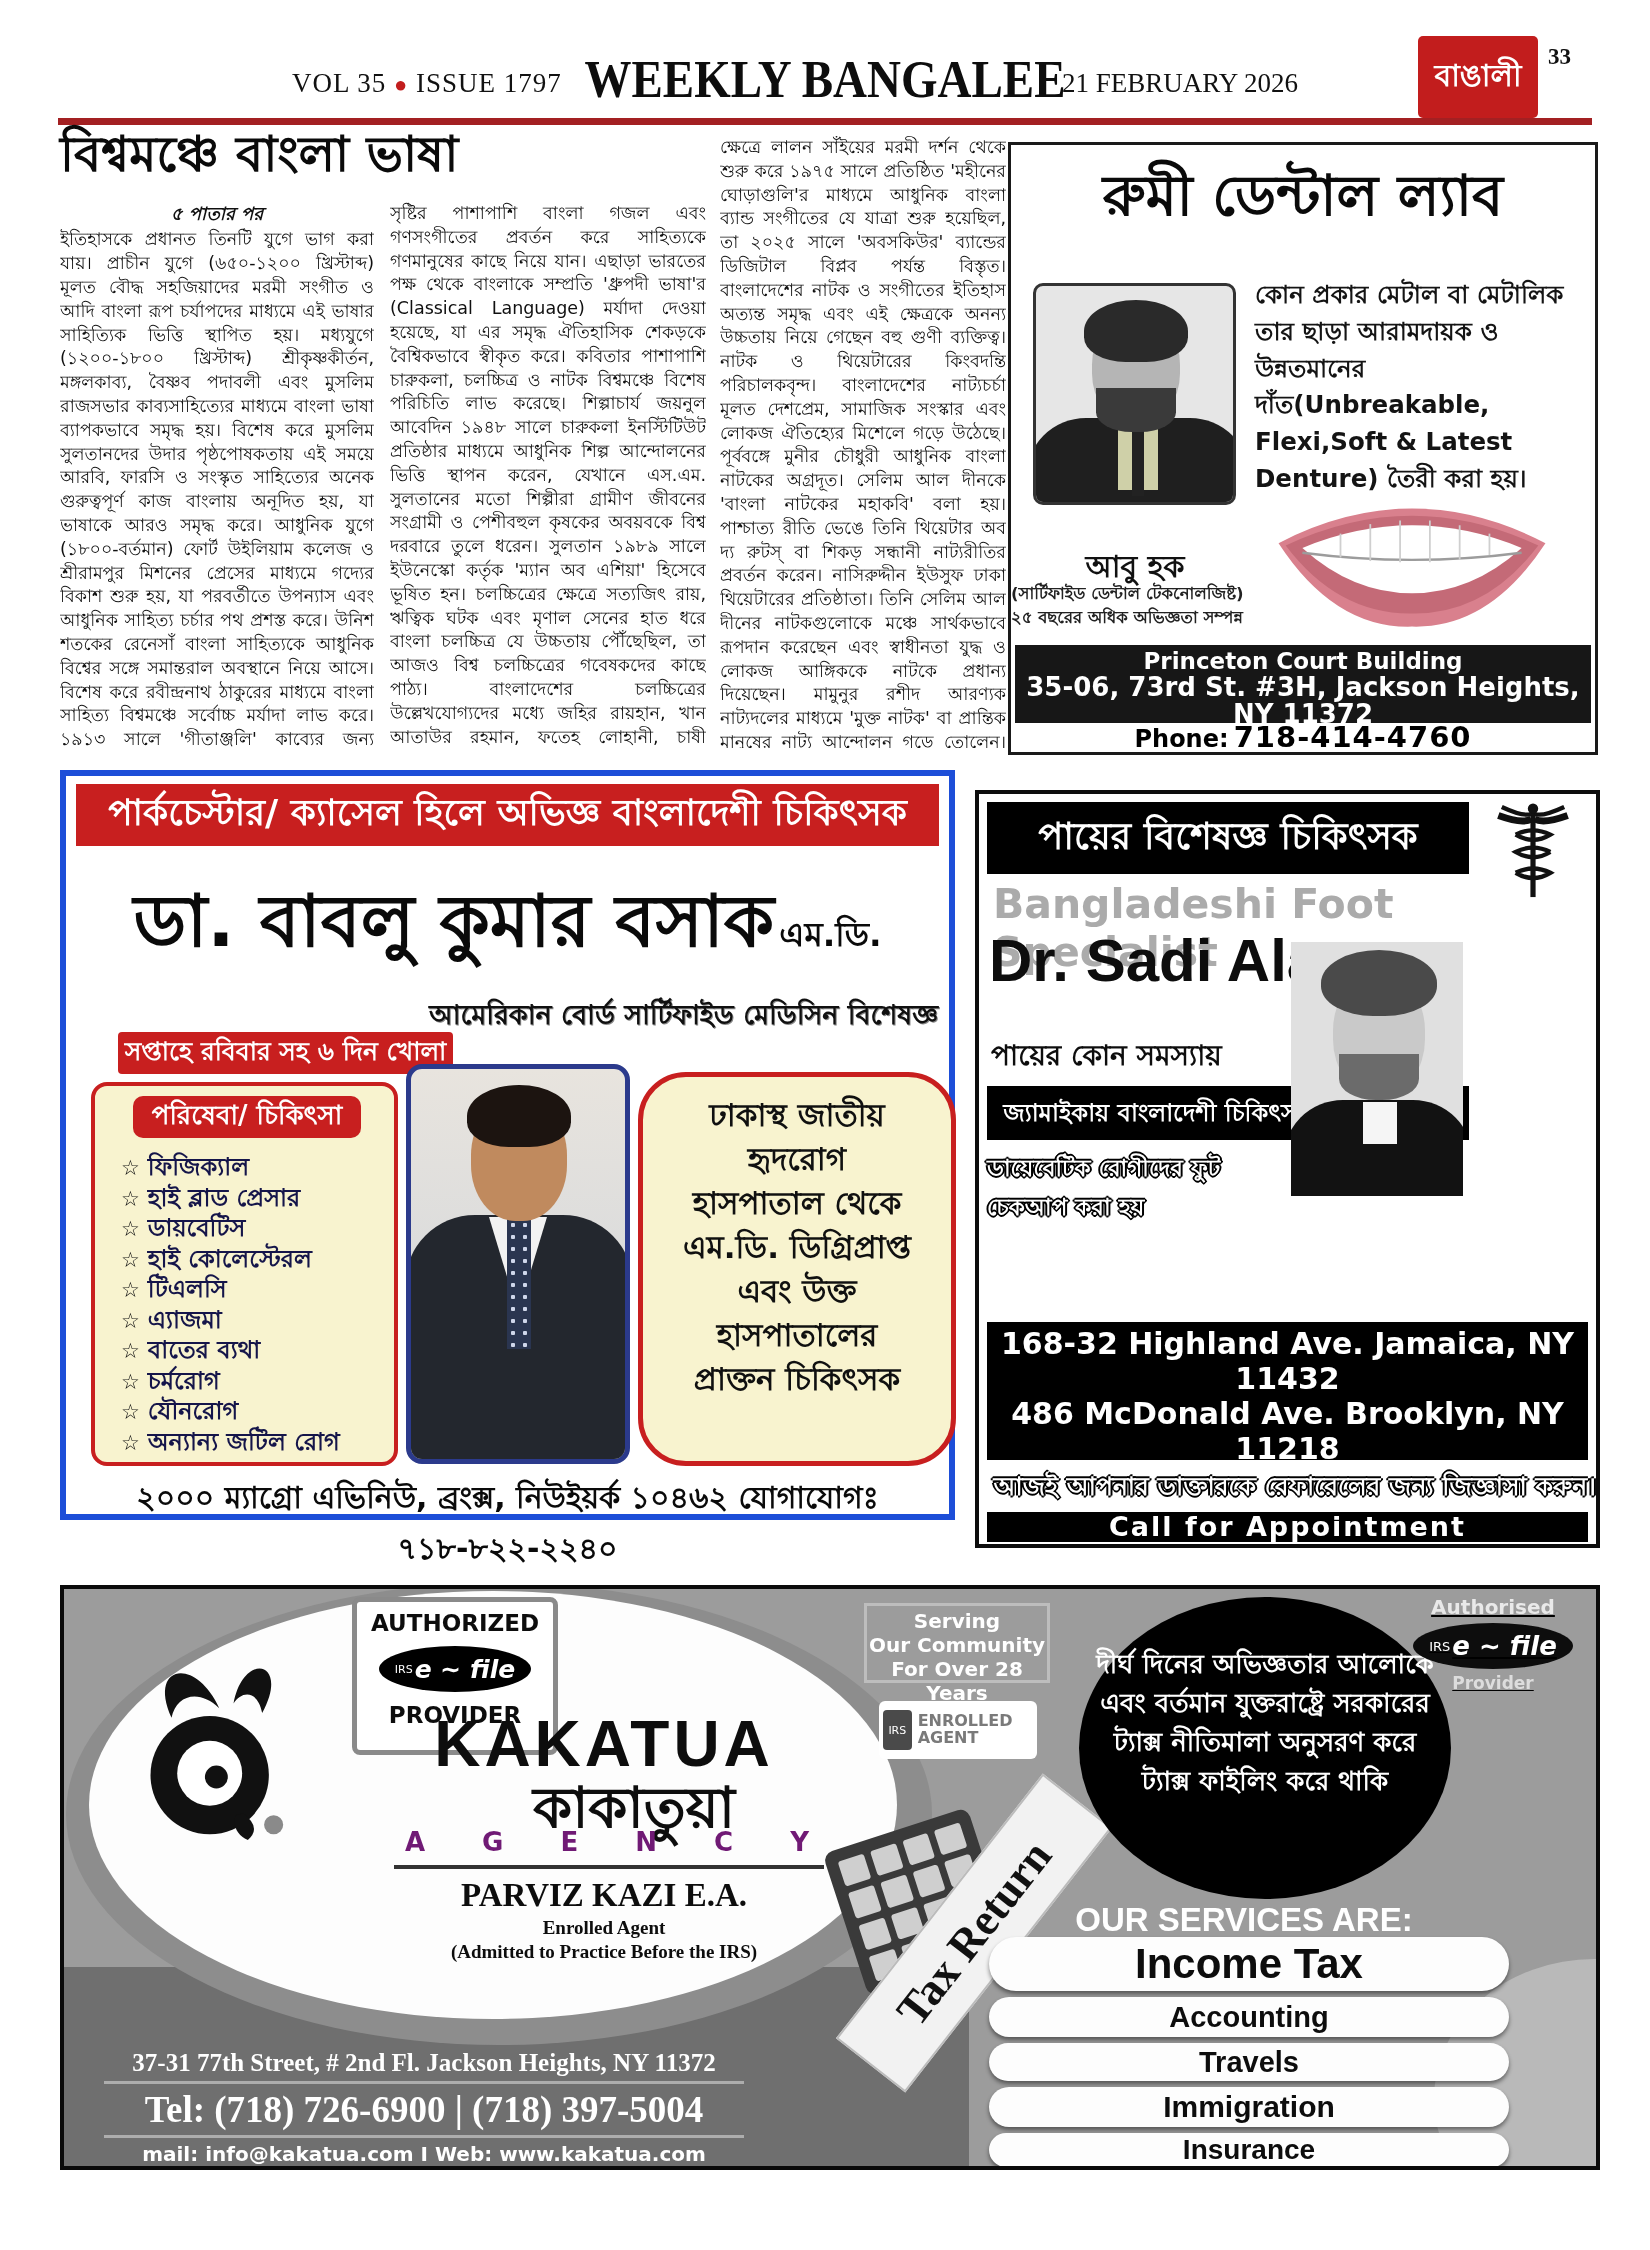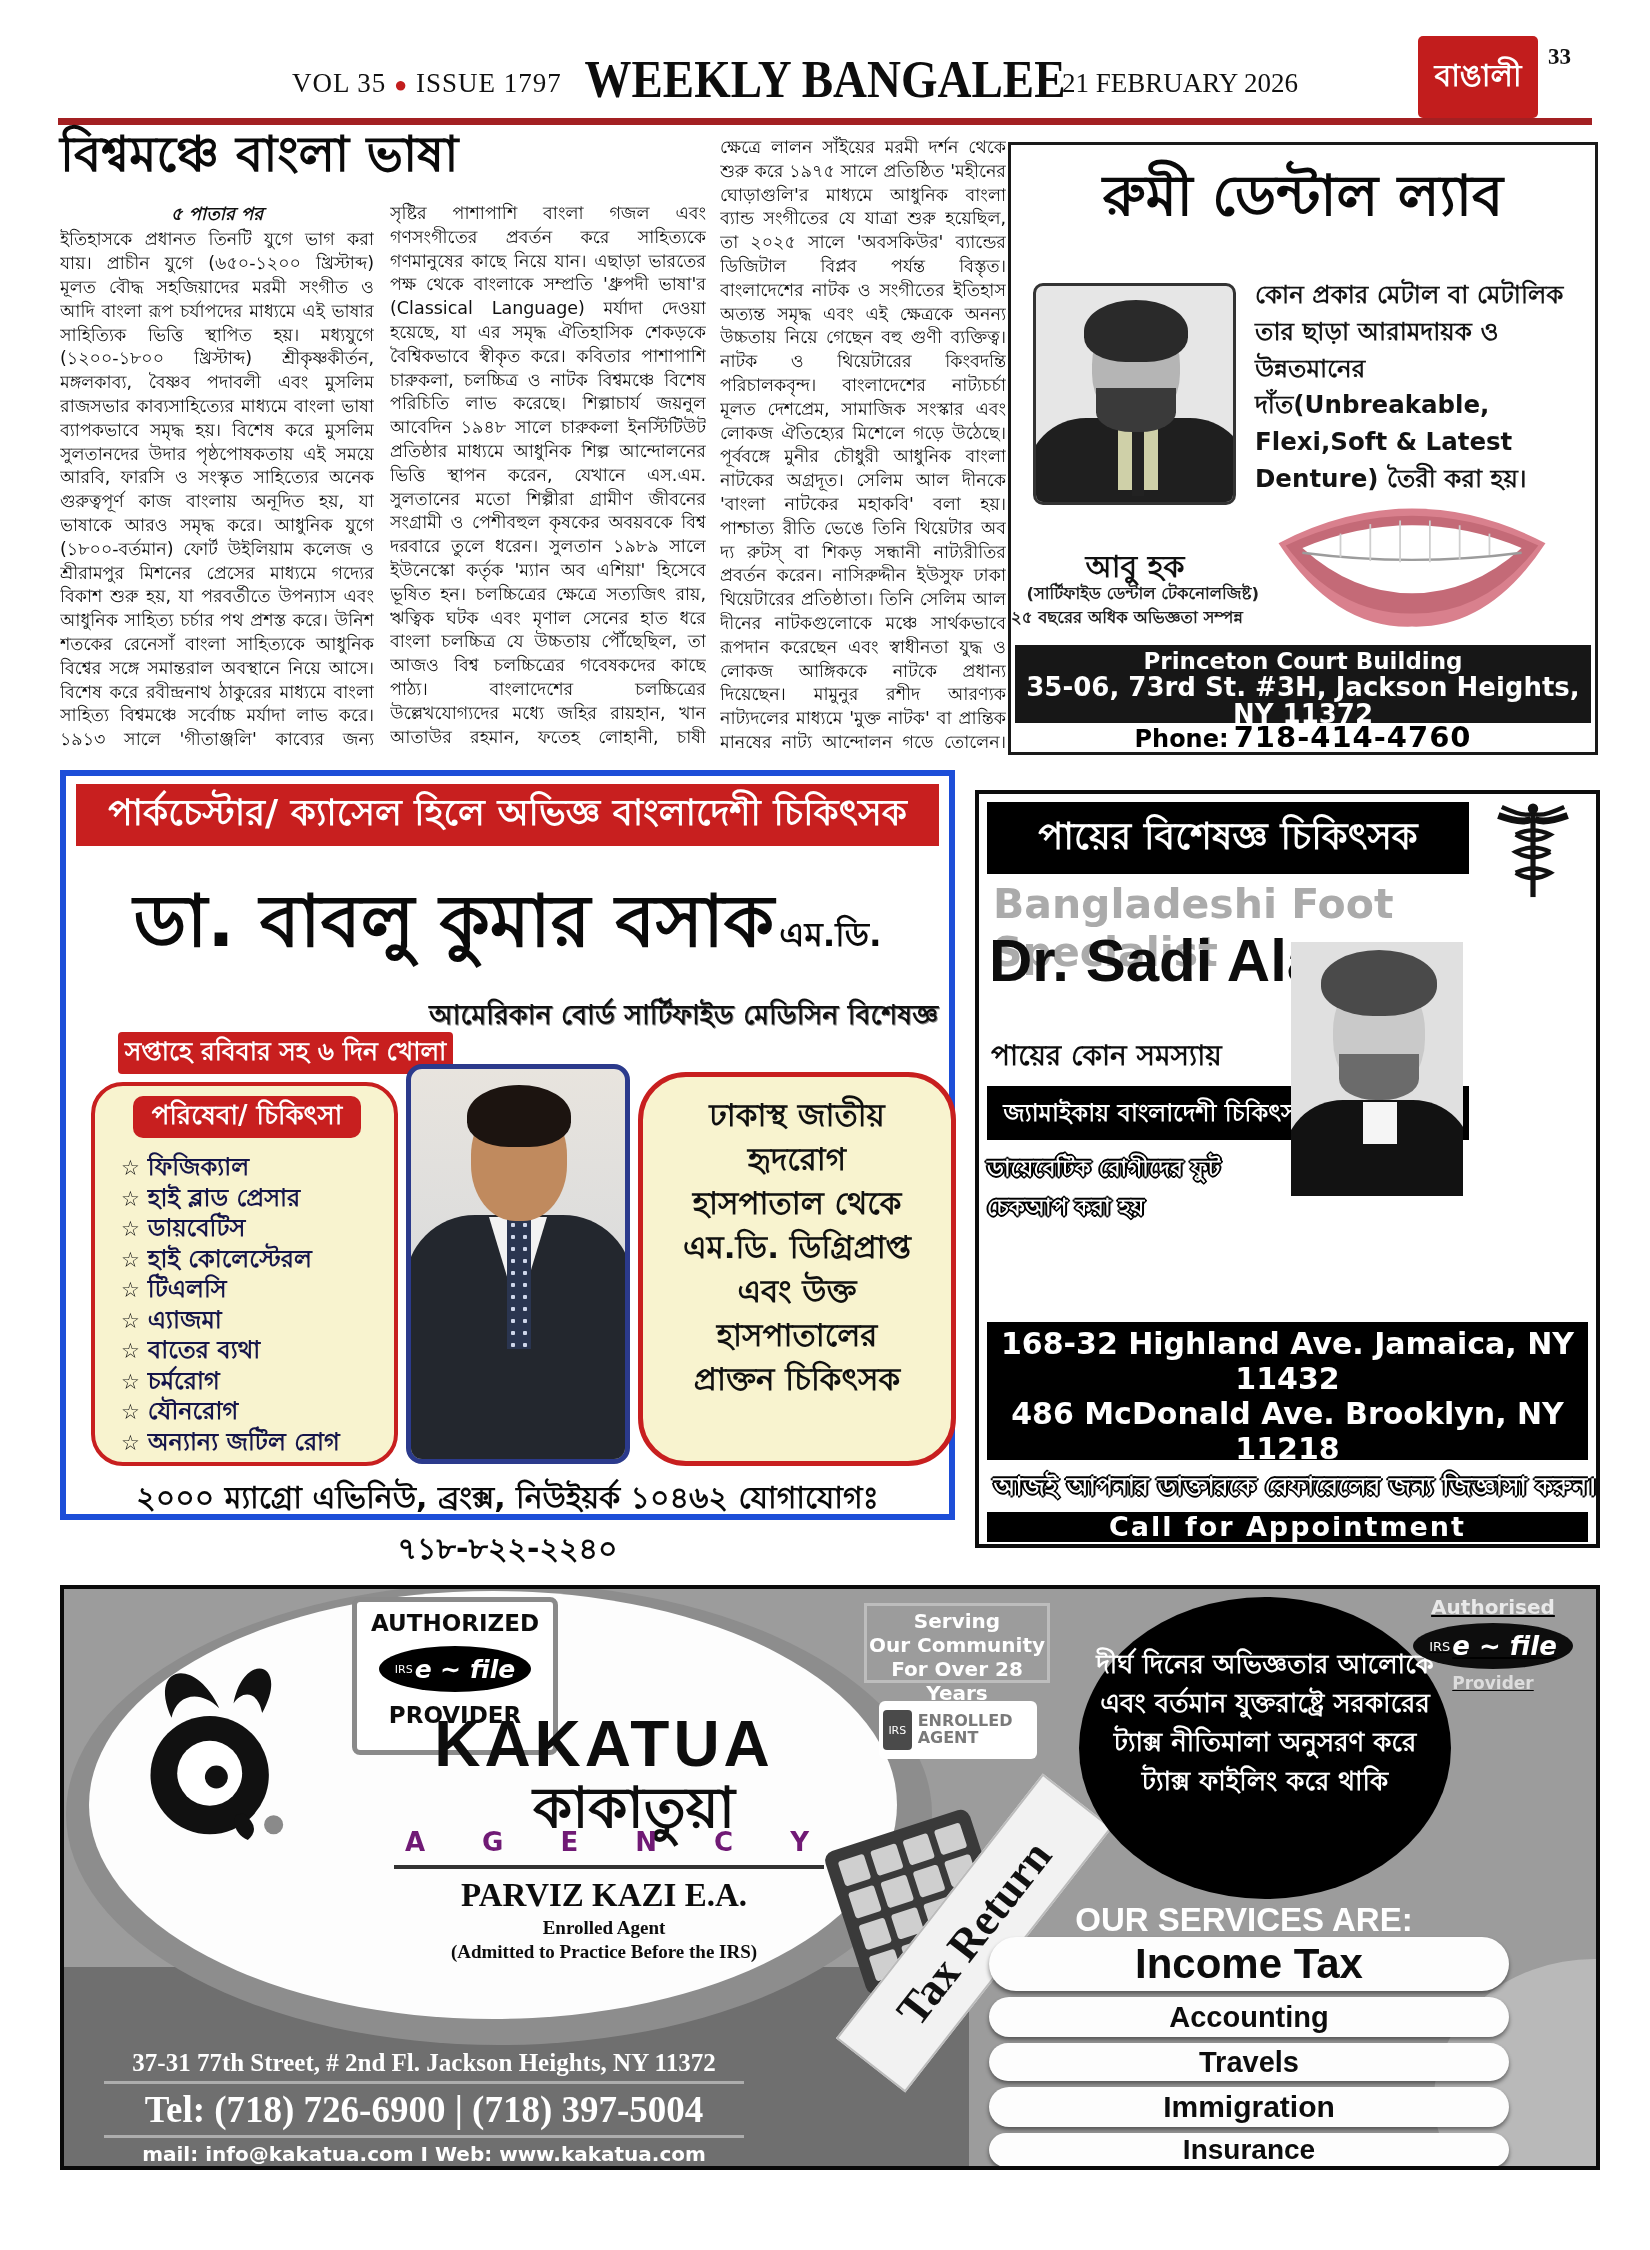--- a/index.html
+++ b/index.html
@@ -29,40 +29,40 @@
   .d-title { position:absolute; top:8px; left:0; width:100%; text-align:center; font-size:56px; font-weight:800; color:#0a0a0a; }
   .d-photo { position:absolute; left:22px; top:138px; width:203px; height:222px; border:3px solid #333; border-radius:10px; background:#e6e6e6; overflow:hidden; }
   .dp-hair { position:absolute; left:48px; top:14px; width:104px; height:62px; background:#2a2a2a; border-radius:50% 50% 40% 40%; }
   .dp-face { position:absolute; left:56px; top:28px; width:88px; height:110px; background:#b5b5b5; border-radius:46%; }
   .dp-beard { position:absolute; left:60px; top:102px; width:80px; height:44px; background:#3a3a3a; border-radius:0 0 45% 45%; }
   .dp-suit { position:absolute; left:-10px; top:132px; width:224px; height:100px; background:#1f1f1f; border-radius:60px 60px 0 0; }
   .dp-shirt { position:absolute; left:82px; top:134px; width:40px; height:70px; background:#cfd0a8; }
   .dp-tie { position:absolute; left:96px; top:140px; width:12px; height:70px; background:#222; }
   .d-body { position:absolute; left:244px; top:132px; width:336px; font-size:24.5px; font-weight:600; line-height:1.5; color:#141414; white-space:pre-line; }
   .d-name { position:absolute; left:0; top:398px; width:248px; text-align:center; font-size:30px; font-weight:800; color:#111; }
-  .d-sub { position:absolute; left:0; top:436px; width:248px; text-align:right; font-size:16.5px; font-weight:700; color:#222; }
+  .d-sub { position:absolute; left:0; top:436px; width:248px; text-align:left; font-size:16.5px; font-weight:700; color:#222; }
   .d-exp { position:absolute; left:0; top:460px; width:248px; text-align:left; font-size:16.5px; font-weight:700; color:#222; }
   .d-smile { position:absolute; left:258px; top:348px; width:286px; height:148px; }
   .d-band { position:absolute; left:4px; top:500px; width:576px; height:78px; background:#171717; color:#fff; text-align:center; padding-top:3px; }
   .d-band .l1 { font-size:23px; font-weight:700; line-height:26px; }
   .d-band .l2 { font-size:26px; font-weight:700; line-height:27px; }
   .d-band .l3 { font-size:23px; font-weight:700; line-height:25px; }
   .d-phone { position:absolute; left:4px; top:578px; width:576px; height:29px; background:#fff; text-align:center; color:#000; line-height:29px; }
   .d-phone .pl { font-size:24px; font-weight:600; }
   .d-phone .pn { font-size:29px; font-weight:800; letter-spacing:1px; }
 
   
   #ad-basak { left:60px; top:770px; width:895px; height:750px; border:6px solid #1d4ed8; background:#fff; }
   .b-banner { position:absolute; left:10px; top:8px; width:863px; height:62px; background:#c81f1f; color:#fff; display:flex; align-items:center; justify-content:center; font-size:36px; font-weight:800; }
   .b-name { position:absolute; left:0; top:80px; width:100%; text-align:center; color:#0a0a0a; }
   .b-name .nm { font-size:72px; font-weight:900; line-height:130px; }
   .b-name .md { font-size:33px; font-weight:800; }
   .b-sub { position:absolute; left:360px; top:218px; width:515px; text-align:center; font-size:27px; font-weight:800; color:#101010; text-shadow:1px 1px 0 #888; }
   .b-badge { position:absolute; left:52px; top:256px; width:335px; height:42px; background:#c81f1f; color:#fff; display:flex; align-items:center; justify-content:center; font-size:25px; font-weight:800; border-radius:4px; }
-  .b-services { position:absolute; left:25px; top:306px; width:307px; height:384px; background:#f8f3cf; border:4px solid #c81f1f; border-radius:32px; }
+  .b-services { position:absolute; left:25px; top:306px; width:307px; height:384px; background:#f8f3cf; border:4px solid #c81f1f; border-radius:16px; }
   .b-svc-title { position:absolute; left:38px; top:10px; width:228px; height:42px; background:#c81f1f; border-radius:10px; color:#fff; display:flex; align-items:center; justify-content:center; font-size:26px; font-weight:800; }
   .b-items { position:absolute; left:26px; top:62px; width:260px; }
   .svc { display:flex; align-items:baseline; height:30.5px; font-size:24px; font-weight:800; color:#15154a; }
   .svc .star { font-size:21px; margin-right:8px; color:#111; }
   .b-photo { position:absolute; left:340px; top:288px; width:224px; height:400px; border:5px solid #2b3a8c; border-radius:16px; background:linear-gradient(#e8e4de,#cfd4da); overflow:hidden; }
   .bp-hair { position:absolute; left:56px; top:16px; width:104px; height:62px; background:#1c1410; border-radius:50% 50% 40% 40%; }
   .bp-face { position:absolute; left:60px; top:30px; width:96px; height:122px; background:#c08a5e; border-radius:46%; }
   .bp-suit { position:absolute; left:-6px; top:146px; width:228px; height:250px; background:#23272e; border-radius:70px 70px 0 0; }
   .bp-shirt { position:absolute; left:78px; top:148px; width:58px; height:96px; background:#f2f2f2; clip-path:polygon(0 0,100% 0,50% 100%); }
   .bp-tie { position:absolute; left:96px; top:150px; width:24px; height:130px; background:#2a3550; background-image:radial-gradient(#cfd6ea 2px, transparent 2.5px); background-size:12px 12px; }

